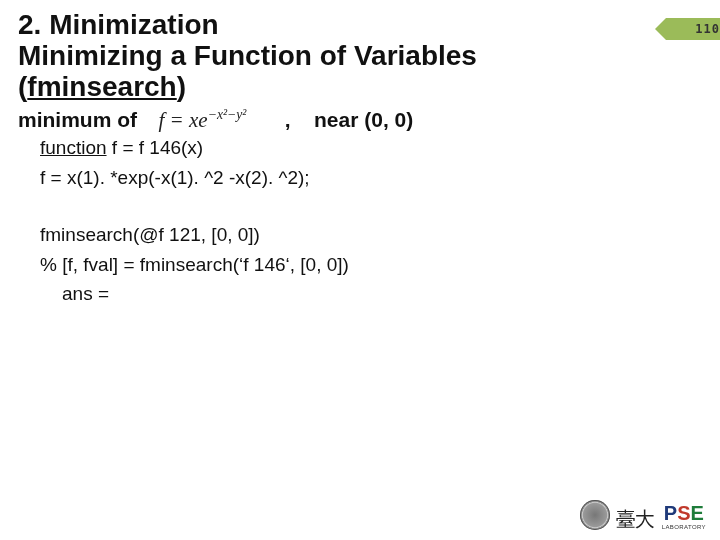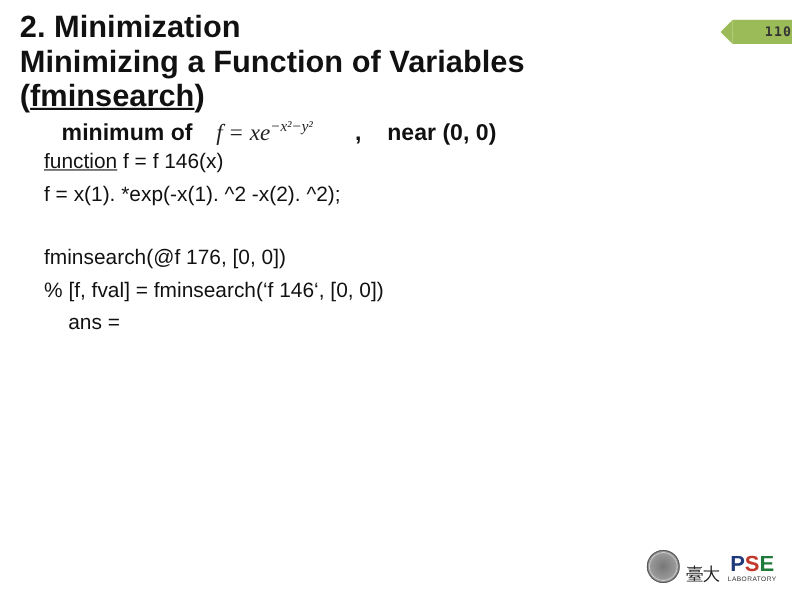--- a/index.html
+++ b/index.html
@@ -52,21 +52,20 @@
     line-height: 1.1;
     color: #111;
     margin: 2px 0 2px 0;
     max-width: 540px;
   }
   .title .underline {
     text-decoration: underline;
   }
   .subhead {
     margin-top: 6px;
-    margin-left: 38px;
     font-family: "Arial", sans-serif;
     font-weight: 700;
     font-size: 21px;
     color: #111;
   }
   .subhead .formula {
     font-family: "Cambria Math", "Times New Roman", serif;
     font-style: italic;
     font-weight: normal;
     font-size: 21px;
@@ -112,21 +111,21 @@
   }
   .crest {
     width: 30px;
     height: 30px;
     border-radius: 50%;
     background: radial-gradient(circle at 50% 50%, #777 0%, #999 55%, #ccc 60%, #999 62%, #777 100%);
     box-shadow: inset 0 0 0 1px #555;
   }
   .calli {
     font-family: "Brush Script MT", cursive;
-    font-size: 16px;
+    font-size: 20px;
     color: #222;
     transform: translateY(3px);
     letter-spacing: -1px;
   }
   .pse {
     display: flex;
     flex-direction: column;
     align-items: center;
     line-height: 1;
     margin-left: 2px;
@@ -178,21 +177,21 @@
 
   <div class="code-block">
     <div>
       <span class="kw">function</span><span> f = f 146(x)</span>
     </div>
     <div>f  = x(1). *exp(-x(1). ^2 -x(2). ^2);</div>
   </div>
 
   <div class="code-block2">
     <div>
-      <span>fminsearch(</span><span class="fname">@f 176</span><span>, [0, 0])</span>
+      <span>fminsearch(</span><span class="fname">@f 121</span><span>, [0, 0])</span>
     </div>
     <div>% [f, fval] = fminsearch(‘f 146‘, [0, 0])</div>
     <div class="ans-line">ans =</div>
   </div>
 
   <div class="footer">
     <div class="crest"></div>
     <div class="calli">臺大</div>
     <div class="pse">
       <div class="pse-top">

